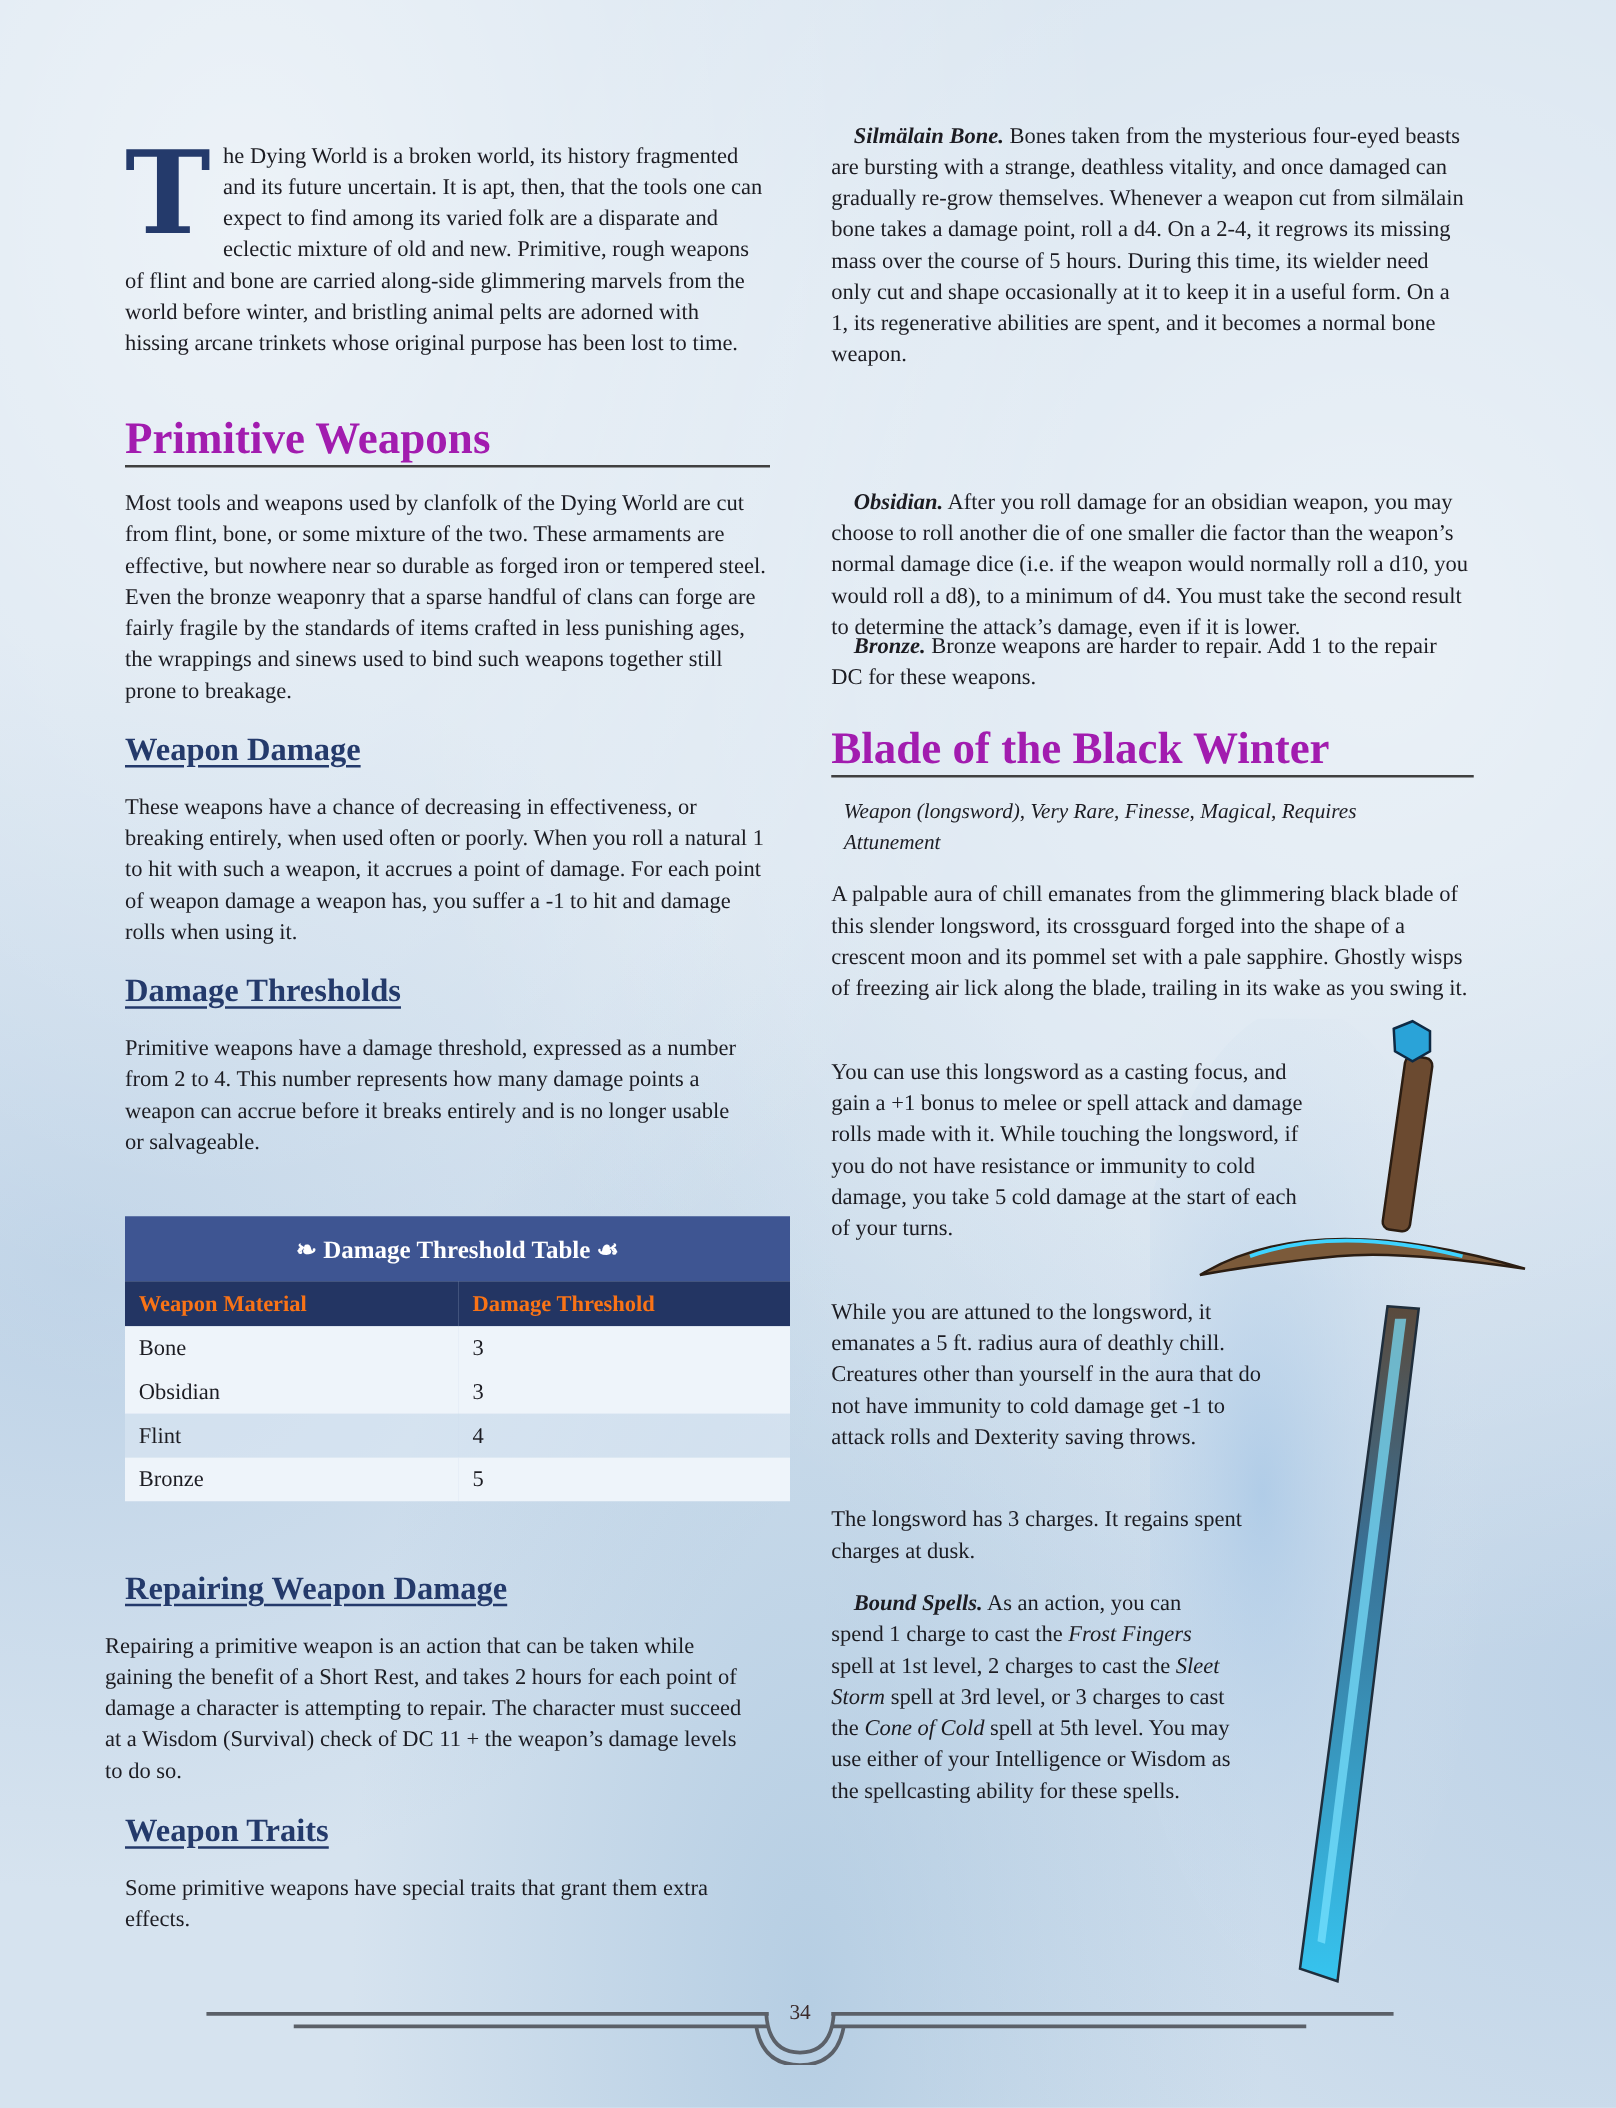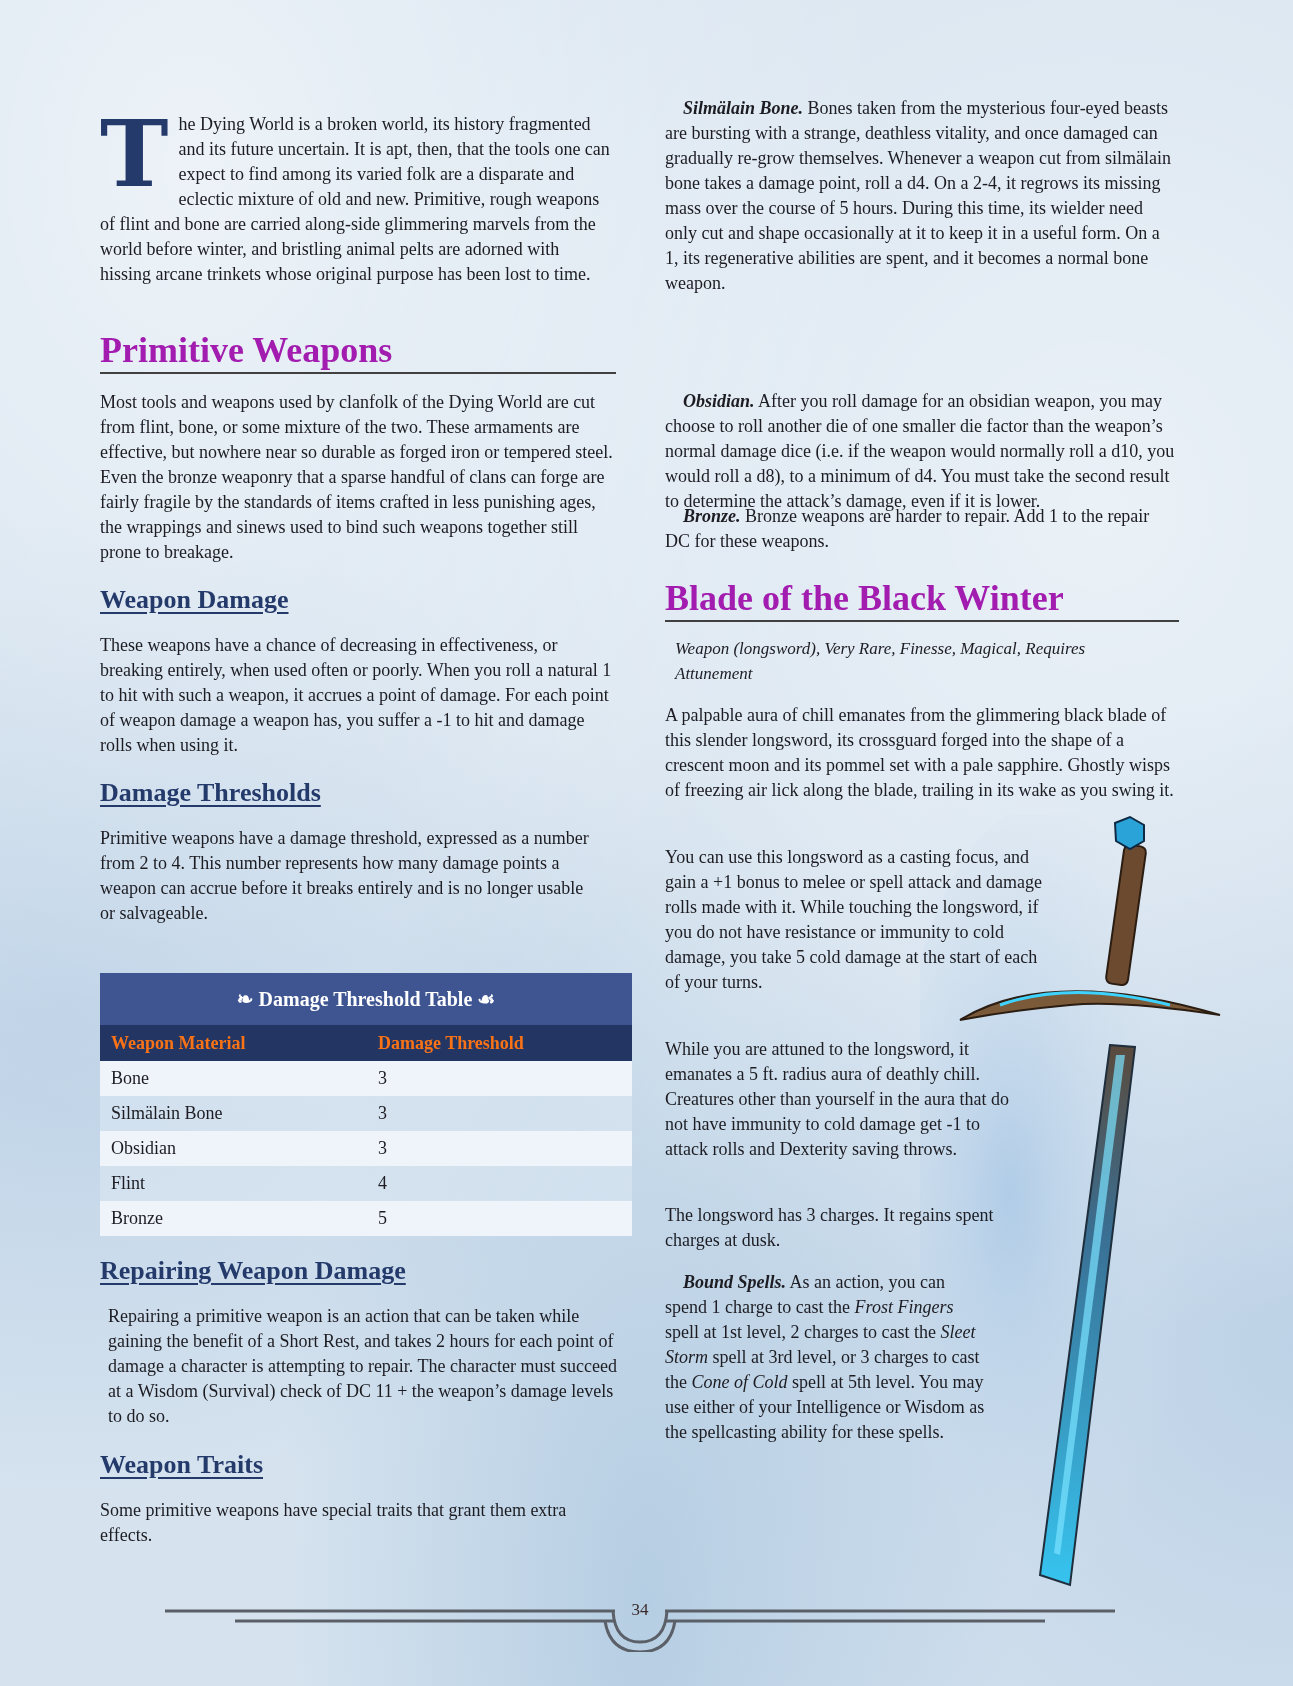--- a/index.html
+++ b/index.html
@@ -61,42 +61,38 @@
           <td colspan="2" class="tcap">❧ Damage Threshold Table ☙</td>
         </tr>
     <tr class="thead">
       <th style="width:245px">Weapon Material</th>
       <th>Damage Threshold</th>
     </tr>
     <tr class="odd">
           <td>Bone</td>
           <td>3</td>
         </tr>
-    <tr class="even">
-          <td>Silmälain Bone</td>
-          <td>3</td>
-        </tr>
     <tr class="odd">
           <td>Obsidian</td>
           <td>3</td>
         </tr>
     <tr class="even">
           <td>Flint</td>
           <td>4</td>
         </tr>
     <tr class="odd">
           <td>Bronze</td>
           <td>5</td>
         </tr>
   </tbody>
     </table>
 </div>
 
 <div class="h2" style="left:100px;top:1256px;">Repairing Weapon Damage</div>
-<div class="blk" style="left:108px;top:1304px;width:520px;">
+<div class="blk" style="left:84px;top:1304px;width:520px;">
   <p>Repairing a primitive weapon is an action that can be taken while gaining the benefit of a Short Rest, and takes 2 hours for each point of damage a character is attempting to repair. The character must succeed at a Wisdom (Survival) check of DC 11 + the weapon’s damage levels to do so.</p>
 </div>
 
 <div class="h2" style="left:100px;top:1450px;">Weapon Traits</div>
 <div class="blk" style="left:100px;top:1498px;width:500px;">
   <p>Some primitive weapons have special traits that grant them extra effects.</p>
 </div>
 
 <div class="blk" style="left:665px;top:96px;width:510px;">
   <p class="ind"><span class="lead">Silmälain Bone.</span><span> Bones taken from the mysterious four-eyed beasts are bursting with a strange, deathless vitality, and once damaged can gradually re-grow themselves. Whenever a weapon cut from silmälain bone takes a damage point, roll a d4. On a 2-4, it regrows its missing mass over the course of 5 hours. During this time, its wielder need only cut and shape occasionally at it to keep it in a useful form. On a 1, its regenerative abilities are spent, and it becomes a normal bone weapon.</span></p>

